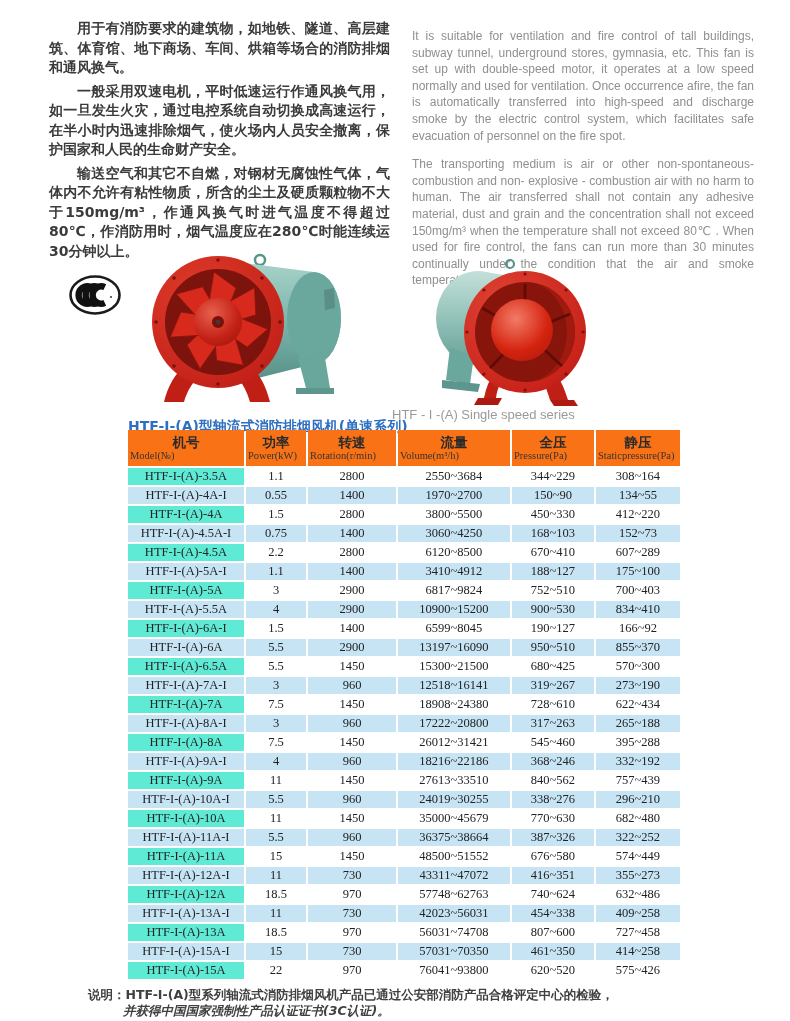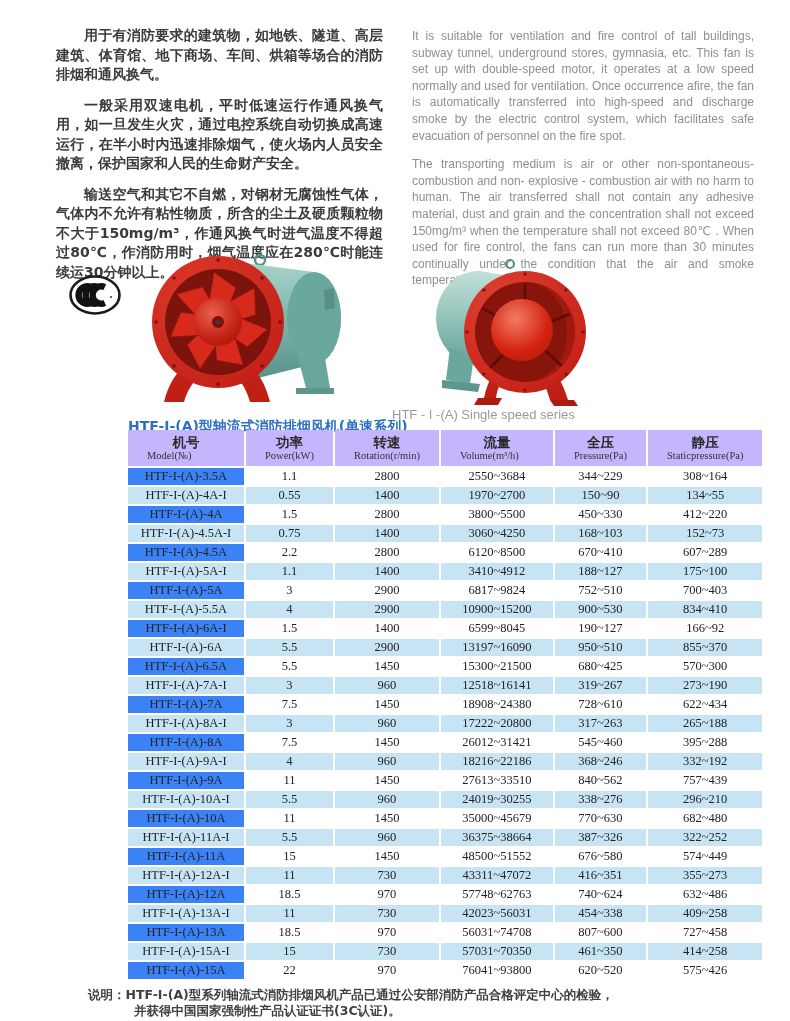--- a/index.html
+++ b/index.html
@@ -10,21 +10,21 @@
     overflow:hidden;
     font-family:"Liberation Sans","DejaVu Sans",sans-serif;
   }
   
   .zh-col{
     position:absolute;left:45px;top:15px;width:349px;
     font-size:14px;line-height:19.5px;color:#3b3b3b;
     font-weight:600;text-align:justify;
     font-family:"DejaVu Sans","Liberation Sans",sans-serif;
   }
-  .zh-col p{margin:11px;text-indent:2em;}
+  .zh-col p{margin:4px;text-indent:2em;}
   
   .en-col{
     position:absolute;left:400px;top:16px;width:366px;
     font-size:12px;line-height:16.6px;color:#8f8f8f;
     text-align:justify;
     font-family:"Liberation Sans","DejaVu Sans",sans-serif;
   }
   .en-col p{margin:12px;}
   
   .ccc-logo{position:absolute;left:68px;top:274px;}
@@ -43,42 +43,42 @@
     font-size:13px;color:#9a9a9a;
   }
   
   table.spec{
     position:absolute;left:126px;top:428px;
     border-collapse:separate;border-spacing:2px;
     table-layout:fixed;
     font-family:"Liberation Serif","DejaVu Serif",serif;
   }
   table.spec th{
-    background:#c4b5fd;height:34px;padding:1px 19px;
+    background:#f97316;height:34px;padding:1px 2px;
     font-weight:normal;vertical-align:middle;
   }
   .th-zh{
     font-size:13.5px;font-weight:bold;color:#2a2a2a;line-height:16px;text-align:center;
     font-family:"DejaVu Sans","Liberation Serif",serif;
   }
   .th-en{font-size:10.5px;color:#333;line-height:12px;text-align:left;}
   table.spec td{
     background:#ffffff;height:15px;padding:1px 0;
     font-size:12.5px;color:#222;text-align:center;vertical-align:middle;
     white-space:nowrap;
   }
   table.spec tr.alt td{background:#c7e4f5;}
-  table.spec td:first-child{background:#3b82f6;}
+  table.spec td:first-child{background:#5eead4;}
   
   .note{
     position:absolute;left:88px;top:987px;width:600px;
     font-size:12.5px;line-height:15.5px;font-weight:bold;color:#404040;
     font-family:"DejaVu Sans","Liberation Sans",sans-serif;
   }
-  .note .l2{margin-left:46px;}
+  .note .l2{margin-left:35px;font-style:italic;}
 </style>
 </head>
 <body>
 
 <div class="page">
 
   <div class="zh-col">
     <p>用于有消防要求的建筑物，如地铁、隧道、高层建筑、体育馆、地下商场、车间、烘箱等场合的消防排烟和通风换气。</p>
     <p>一般采用双速电机，平时低速运行作通风换气用，如一旦发生火灾，通过电控系统自动切换成高速运行，在半小时内迅速排除烟气，使火场内人员安全撤离，保护国家和人民的生命财产安全。</p>
     <p>输送空气和其它不自燃，对钢材无腐蚀性气体，气体内不允许有粘性物质，所含的尘土及硬质颗粒物不大于150mg/m³，作通风换气时进气温度不得超过80℃，作消防用时，烟气温度应在280℃时能连续运30分钟以上。</p>

